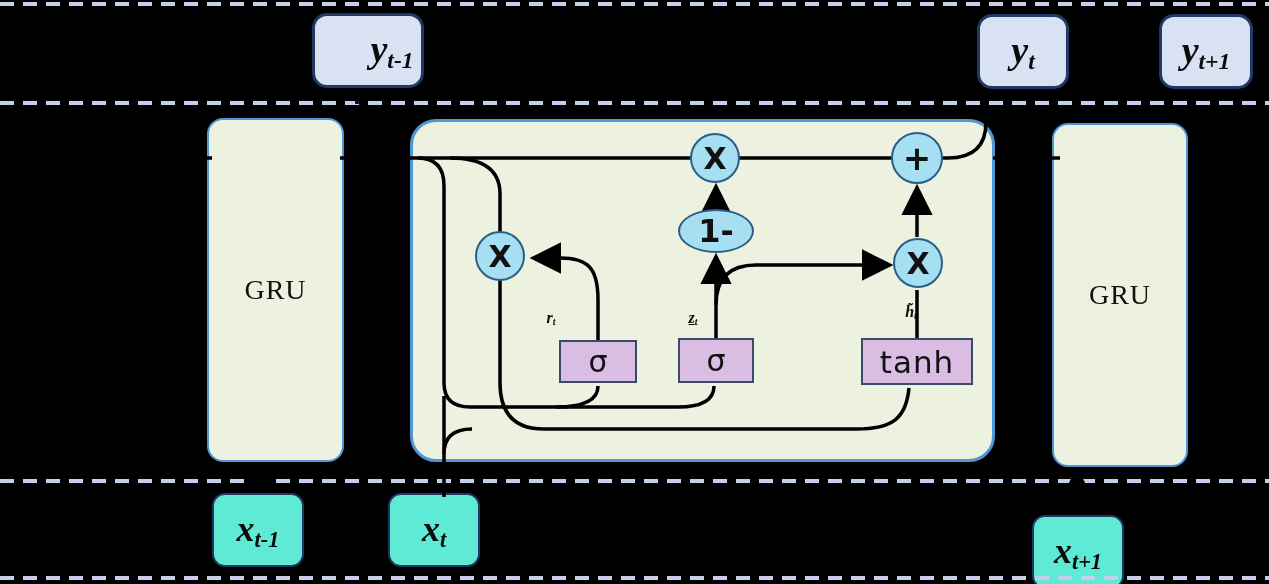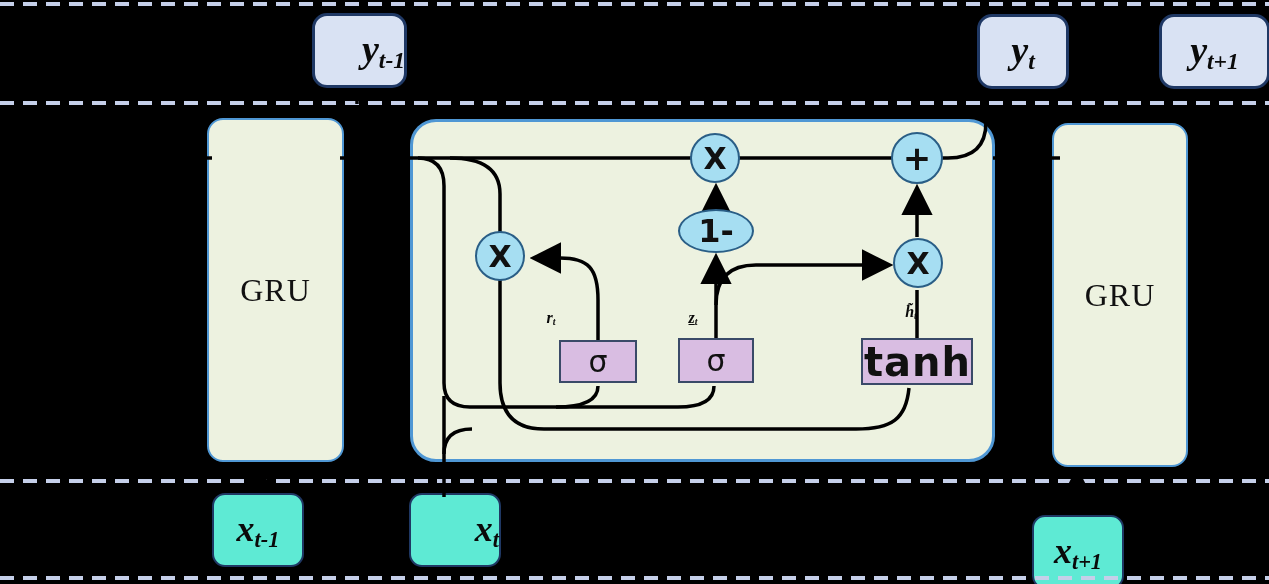--- a/index.html
+++ b/index.html
@@ -16,66 +16,66 @@
   
   .ybox{background:#d9e2f3;border:3px solid #1f3864;border-radius:15px;}
   
   .xbox{background:#5eead4;border:2.5px solid #1f3864;border-radius:13px;}
   
   .grubox{background:#edf2e0;border:2.5px solid #4f97d4;border-radius:16px;}
   .cellbox{background:#edf2e0;border:3px solid #4f97d4;border-radius:26px;}
   
   .gate{background:#d9bde2;border:2px solid #3a4a68;font-family:"DejaVu Sans","Liberation Sans",sans-serif;
         font-size:30px;color:#111;}
-  .gate.tanh{font-size:40px;font-weight:700;letter-spacing:1px;justify-content:flex-end;}
+  .gate.tanh{font-size:31px;font-weight:400;letter-spacing:1px;}
   
   .op{background:#a6def2;border:2px solid #2a5e86;border-radius:50%;
       font-family:"DejaVu Sans","Liberation Sans",sans-serif;color:#111;}
   .op.mul{font-size:30px;font-weight:600;}
   .op.add{font-size:34px;font-weight:600;}
   .op.oneminus{font-size:32px;font-weight:700;}
 
   
   .mlabel{font-style:italic;font-weight:bold;color:#0a0a0a;white-space:nowrap;}
   .mlabel .sub{font-size:0.62em;vertical-align:-0.25em;}
   .ylabel{font-size:38px;}
   .xlabel{font-size:36px;}
   .slabel{font-size:16px;}
-  .gru-text{font-size:32px;letter-spacing:1px;color:#111;}
+  .gru-text{font-size:28px;letter-spacing:1px;color:#111;}
 </style>
 </head>
 <body>
 
 <div class="stage">
 
   <div class="layer-boxes">
 
-    <div class="abs ybox" style="left:312px;top:13px;width:95px;height:75px;padding-left:48px;">
+    <div class="abs ybox" style="left:312px;top:13px;width:112px;height:75px;padding-left:48px;">
       <span class="mlabel ylabel"><span>y</span><span class="sub">t-1</span></span>
     </div>
     <div class="abs ybox" style="left:977px;top:14px;width:92px;height:75px;">
       <span class="mlabel ylabel"><span>y</span><span class="sub">t</span></span>
     </div>
-    <div class="abs ybox" style="left:1159px;top:14px;width:111px;height:75px;">
+    <div class="abs ybox" style="left:1159px;top:14px;width:94px;height:75px;">
       <span class="mlabel ylabel"><span>y</span><span class="sub">t+1</span></span>
     </div>
 
     <div class="abs grubox" style="left:207px;top:118px;width:137px;height:344px;">
       <span class="gru-text">GRU</span>
     </div>
     <div class="abs grubox" style="left:1052px;top:123px;width:136px;height:344px;">
       <span class="gru-text">GRU</span>
     </div>
 
     <div class="abs cellbox" style="left:410px;top:119px;width:585px;height:343px;"></div>
 
     <div class="abs xbox" style="left:212px;top:493px;width:92px;height:74px;">
       <span class="mlabel xlabel"><span>x</span><span class="sub">t-1</span></span>
     </div>
-    <div class="abs xbox" style="left:409px;top:493px;width:92px;height:74px;justify-content:flex-end;">
+    <div class="abs xbox" style="left:388px;top:493px;width:92px;height:74px;">
       <span class="mlabel xlabel"><span>x</span><span class="sub">t</span></span>
     </div>
     <div class="abs xbox" style="left:1032px;top:515px;width:92px;height:74px;">
       <span class="mlabel xlabel"><span>x</span><span class="sub">t+1</span></span>
     </div>
   </div>
 
   <svg class="wires" width="1269" height="584" viewBox="0 0 1269 584">
     <defs>
       <marker id="arr" markerWidth="9" markerHeight="9" refX="7.2" refY="4.5" orient="auto">

